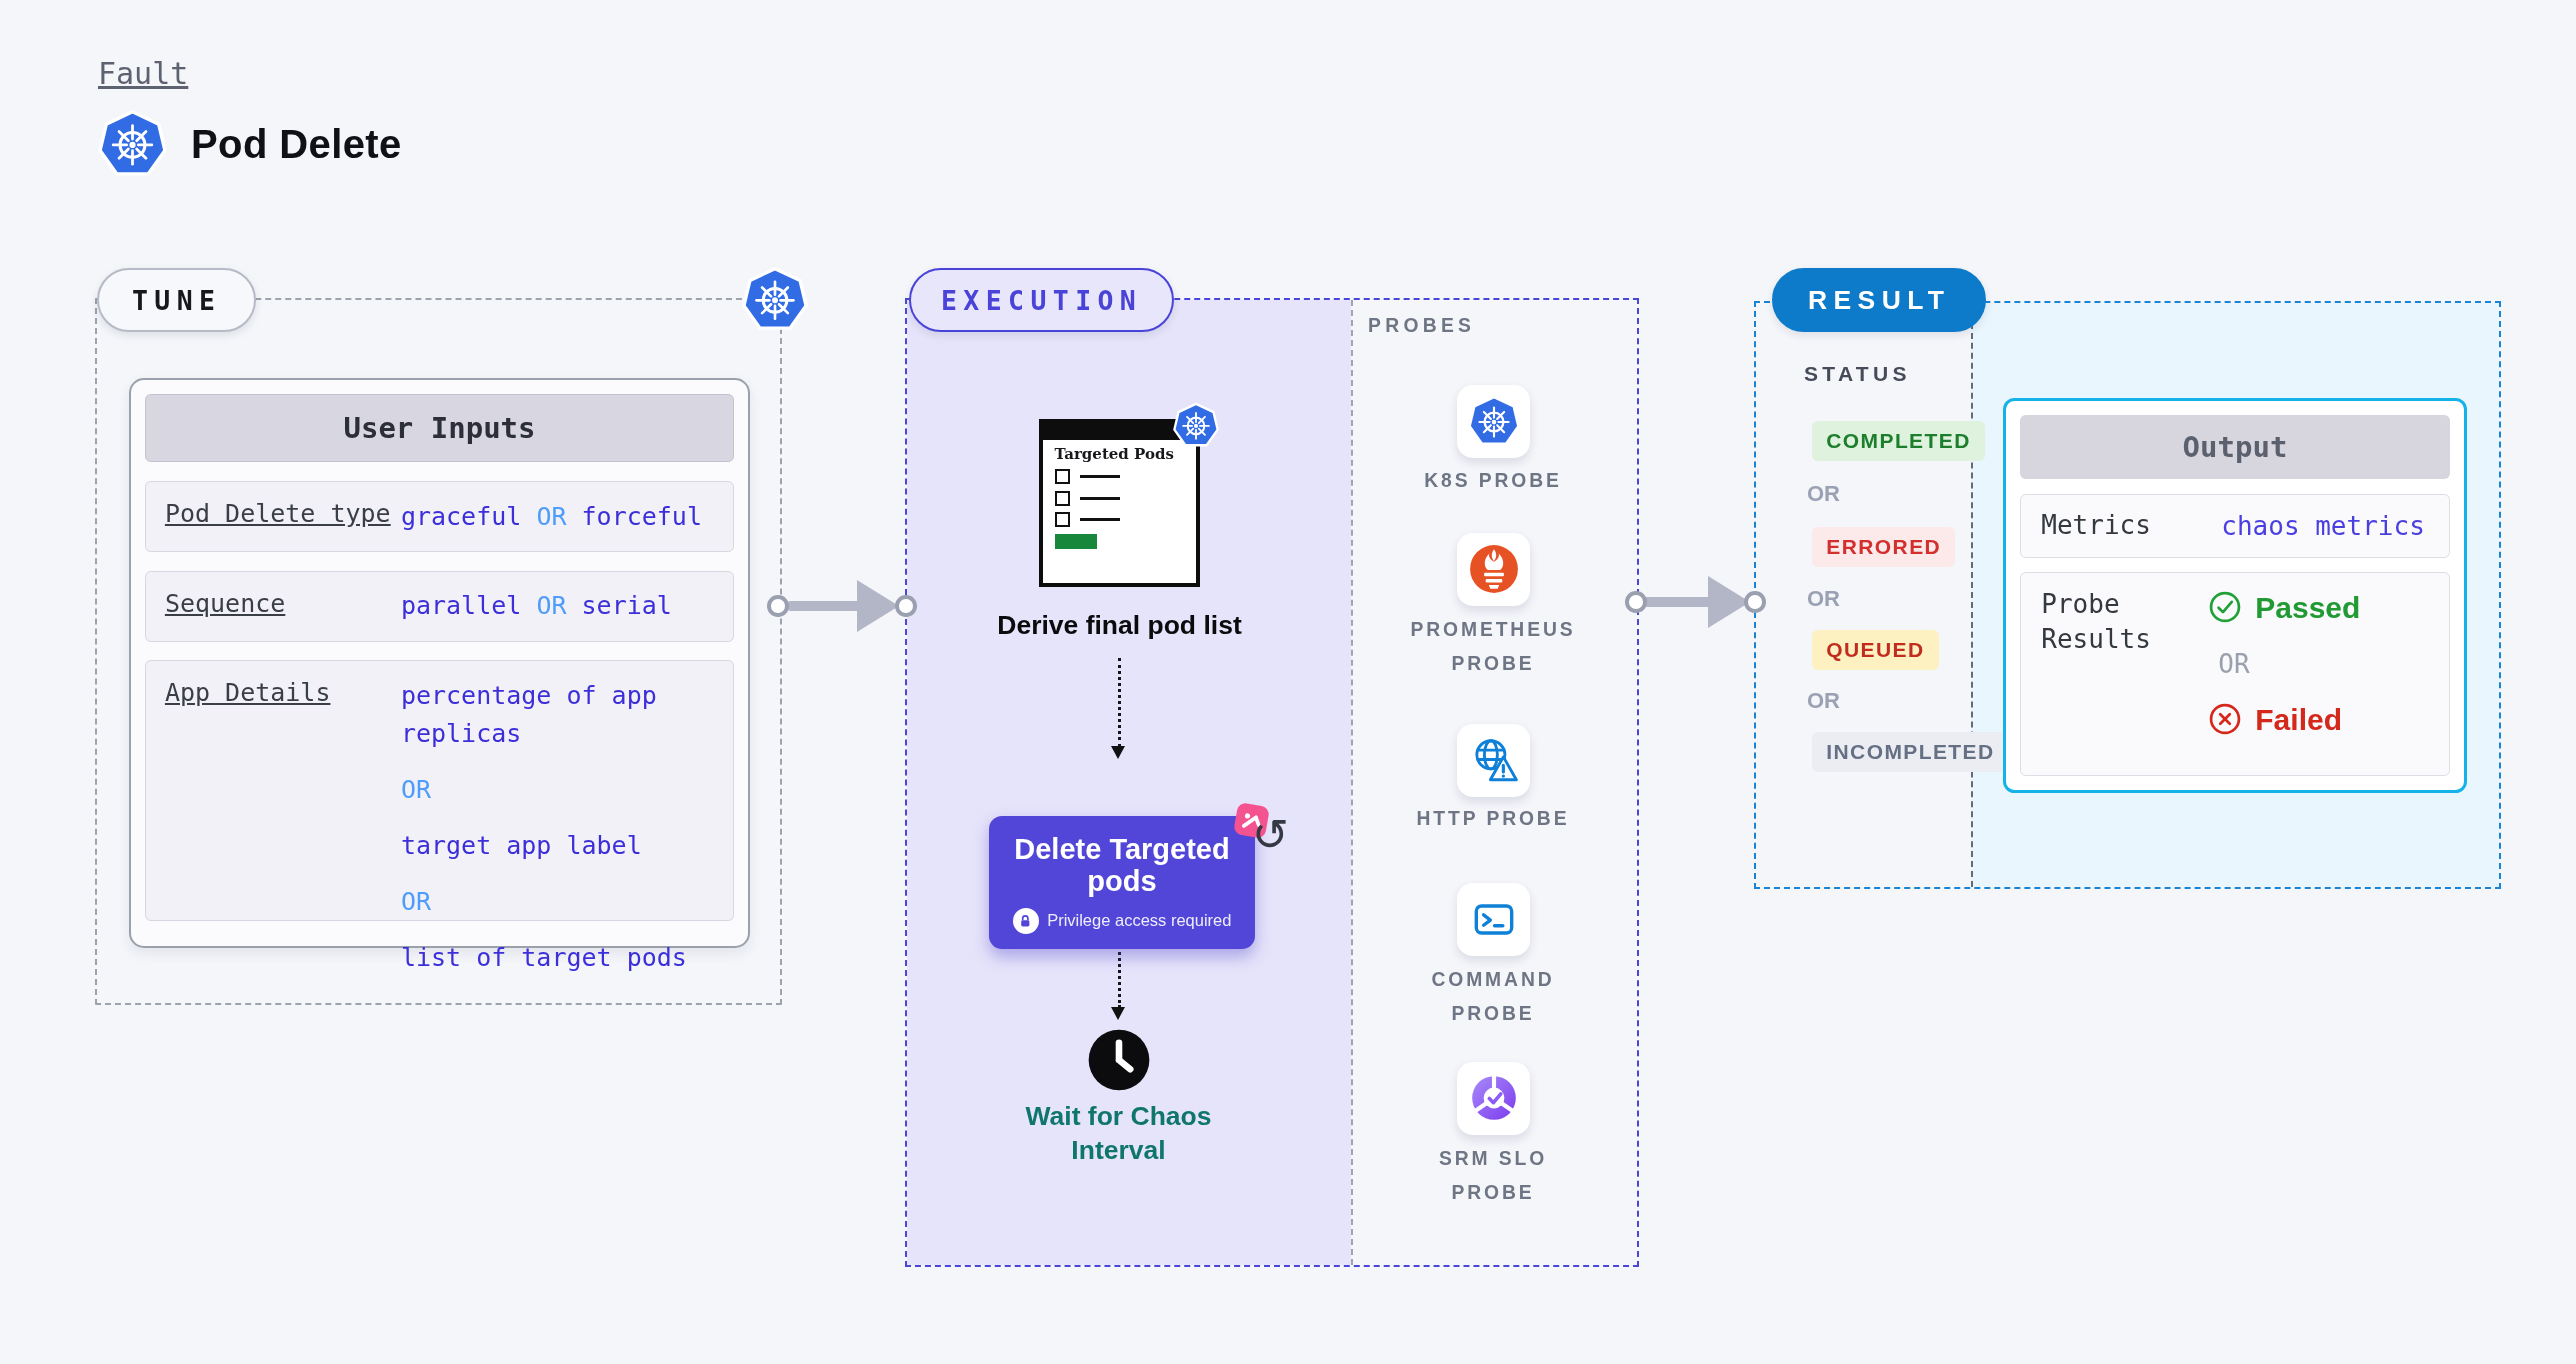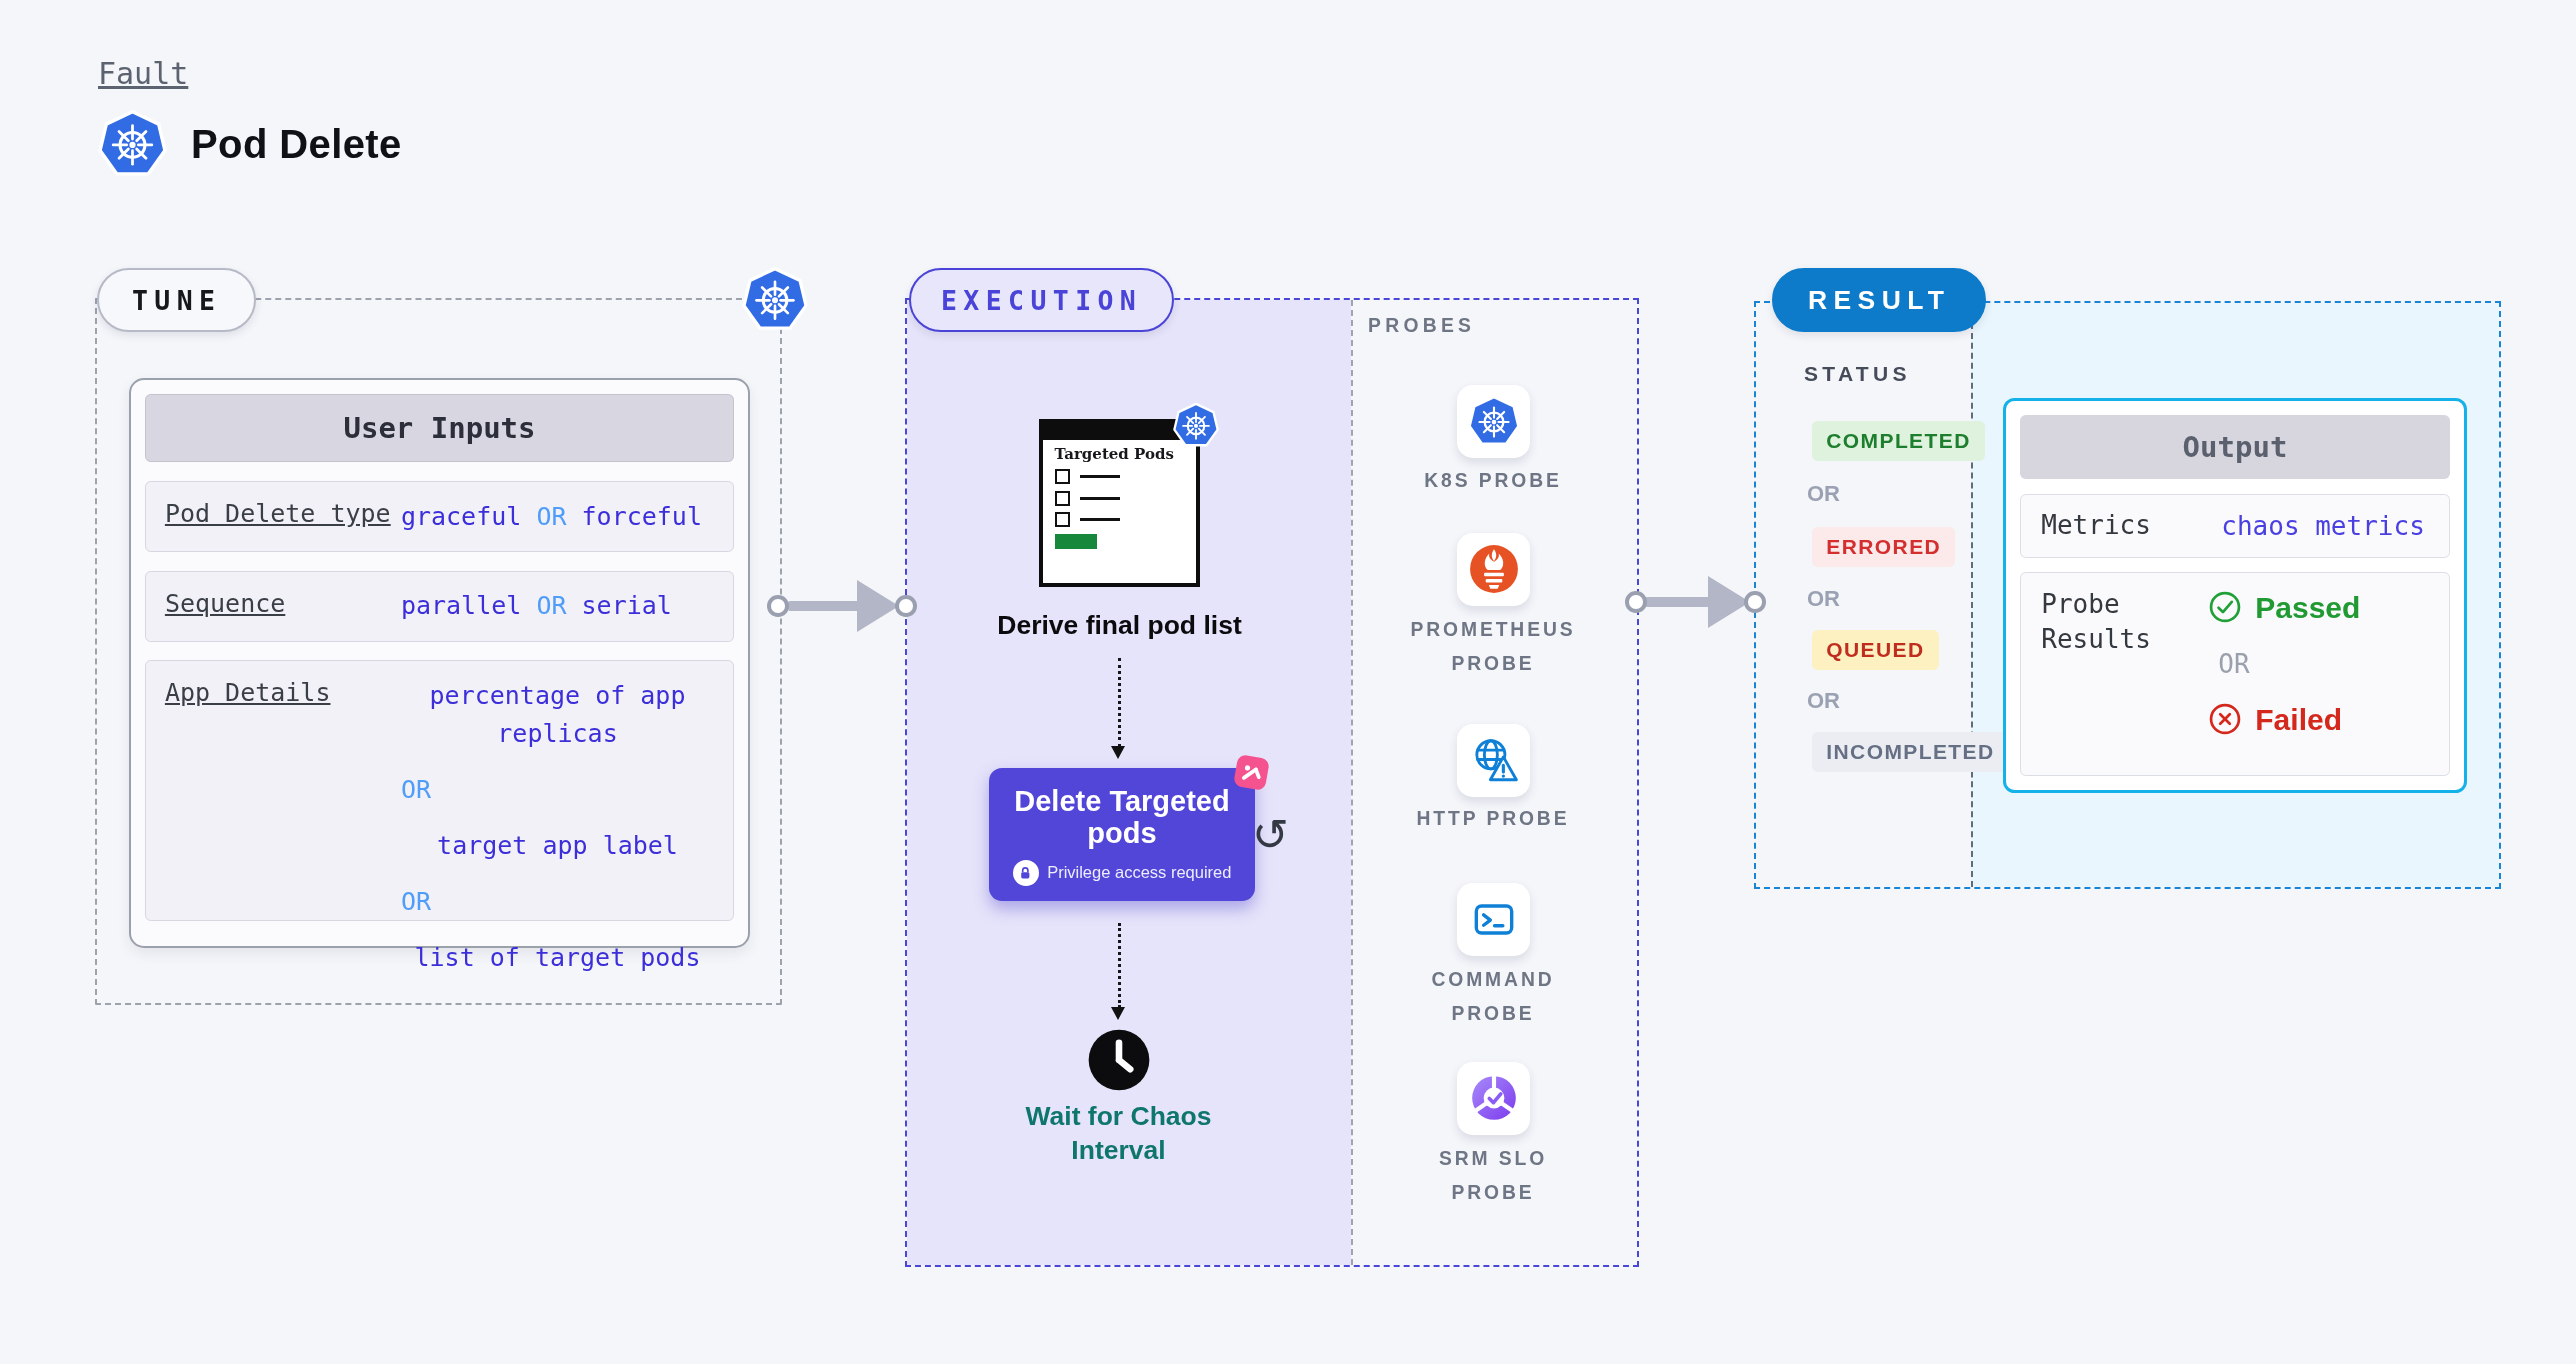--- a/index.html
+++ b/index.html
@@ -38,21 +38,21 @@
            border-radius:15px;box-shadow:0 5.7px 13px rgba(30,35,70,.08);z-index:2;}
   .ui-head{margin:14.3px 14.3px 0 14.3px;height:66px;background:#d8d7e1;border:1.4px solid #c3c3cf;border-radius:5.7px;
            display:flex;align-items:center;justify-content:center;
            font-family:"DejaVu Sans Mono",monospace;font-weight:bold;font-size:29px;color:#2c2f3a;}
   .ui-row{margin:18.6px 14.3px 0 14.3px;background:#f1f1f7;border:1.4px solid #d6d7e0;border-radius:5.7px;
           display:flex;padding:15.8px 18.6px;font-family:"DejaVu Sans Mono",monospace;font-size:25px;}
   .ui-row .lbl{width:236px;color:#3a3e47;flex:none;padding-top:1.4px;text-decoration:underline;}
   .ui-row .val{color:#3c2fd9;line-height:1.5;}
   .or-inline{color:#4f9df8;}
   .or-block{color:#4f9df8;margin:18.6px 0;}
-  .val-line{margin:0 0 18.6px 0;text-align:center;}
+  .val-line{margin:0 0 18.6px 0;}
   .val-line:last-child{margin-bottom:0;}
 
   
   .conn-circle{position:absolute;width:21.5px;height:21.5px;border-radius:50%;background:#ffffff;border:4.3px solid #9ba0b0;box-sizing:border-box;z-index:5;}
   .arrow-line{position:absolute;height:10px;background:#b3b6c6;border-radius:2.1px;z-index:4;}
   .arrow-head{position:absolute;width:0;height:0;border-top:26px solid transparent;border-bottom:26px solid transparent;border-left:42px solid #b3b6c6;z-index:4;}
 
   .dotted-line{position:absolute;width:0;border-left:3.6px dotted #15151a;}
   .dotted-head{position:absolute;width:0;height:0;border-left:7.9px solid transparent;border-right:7.9px solid transparent;border-top:13px solid #111;}
 
@@ -62,21 +62,21 @@
   .tp-bar{height:17px;background:#0d0d0d;}
   .tp-title{font-family:"DejaVu Serif",serif;font-weight:bold;font-size:15px;line-height:1.15;color:#17181c;margin:5.7px 0 0 11.5px;}
   .tp-row{display:flex;align-items:center;margin:6.4px 0 0 11.5px;}
   .tp-chk{width:15px;height:15px;border:2.9px solid #111;box-sizing:border-box;}
   .tp-line{width:40px;height:2.9px;background:#111;margin-left:10.7px;}
   .tp-green{width:42px;height:15px;background:#17873c;margin:7.2px 0 0 11.5px;}
   .tp-k8s{position:absolute;right:-23px;top:-21.5px;}
 
   .derive-text{left:976px;top:610px;width:287px;text-align:center;font-size:26.5px;font-weight:bold;color:#0b0b0d;}
 
-  .delete-btn{left:989px;top:768px;width:266px;height:133px;background:#5246d9;border-radius:13px;
+  .delete-btn{left:989px;top:816px;width:266px;height:133px;background:#5246d9;border-radius:13px;
               box-shadow:0 7.2px 15.8px rgba(74,63,202,.38);z-index:3;color:#fff;}
   .delete-title{width:229px;margin:17px auto 0 auto;text-align:center;font-size:29px;font-weight:bold;line-height:1.12;}
   .priv-row{display:flex;align-items:center;justify-content:center;gap:8.6px;margin-top:10px;}
   .priv-circle{width:26px;height:26px;border-radius:50%;background:#fff;display:flex;align-items:center;justify-content:center;flex:none;}
   .priv-text{font-size:16.5px;color:#eeedfc;}
   .pink-badge{position:absolute;right:-20px;top:-18.6px;z-index:4;}
 
   .refresh-icon{left:1252px;top:809px;font-size:44px;color:#343944;font-family:"DejaVu Sans",sans-serif;z-index:3;}
 
   .clock-wrap{left:1086px;top:1027px;z-index:3;}

